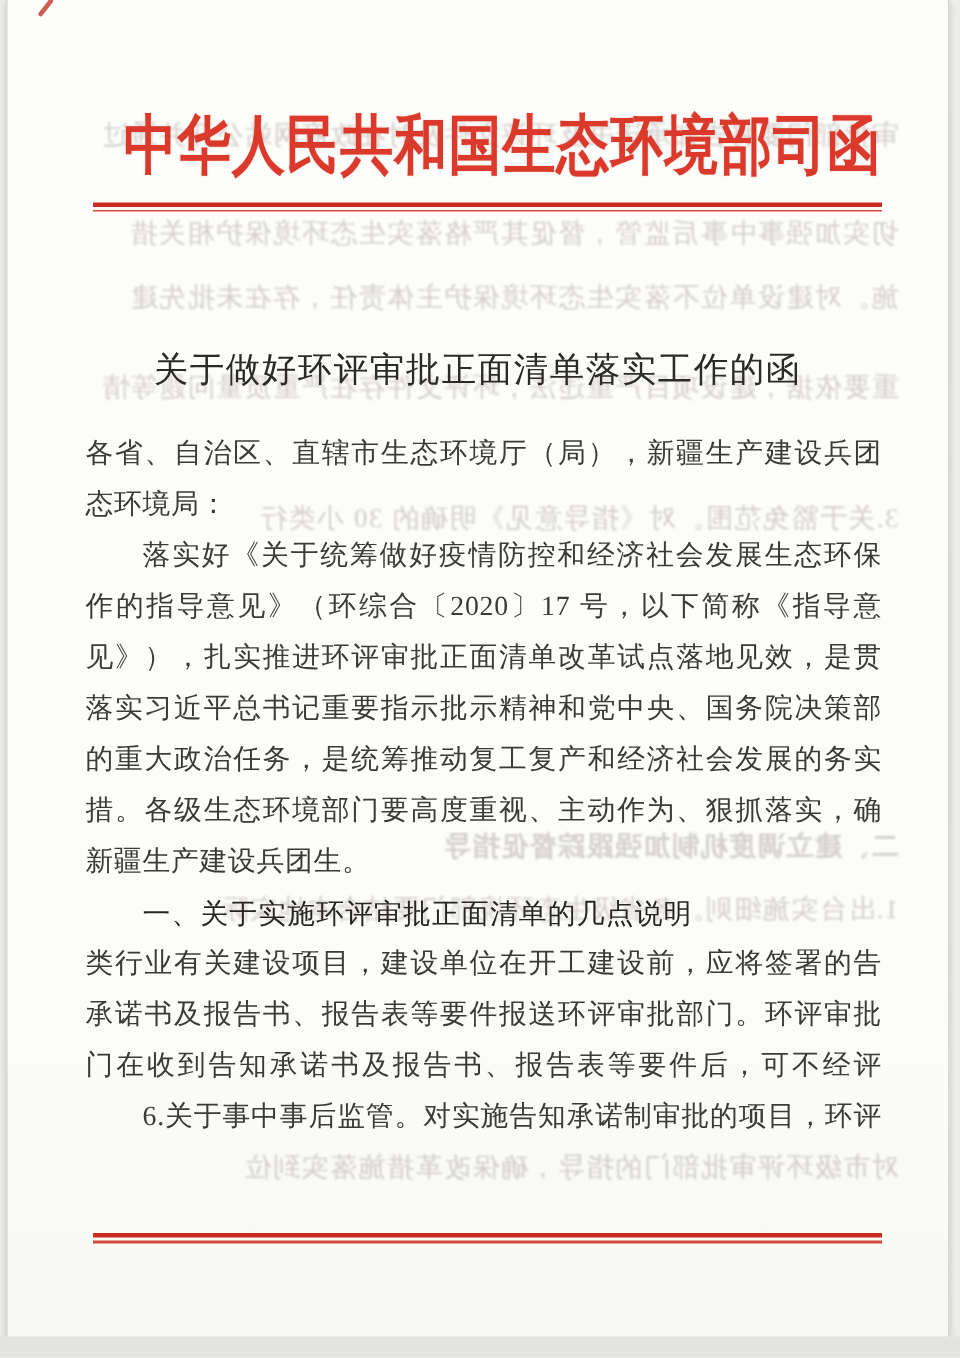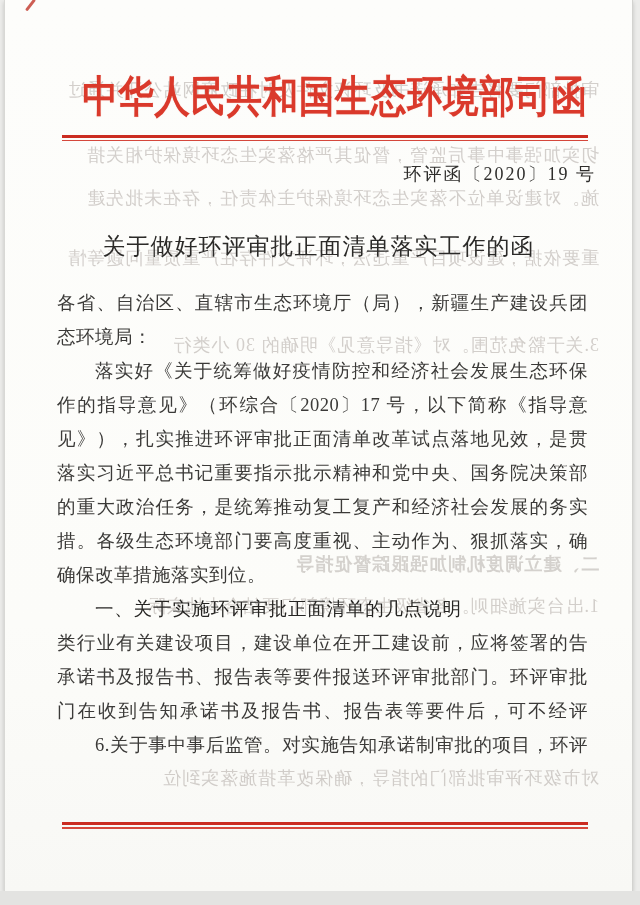--- a/index.html
+++ b/index.html
@@ -101,34 +101,33 @@
 
   <div class="issuer">
     <span>中华人民共和国生态环境部司函</span>
   </div>
 
   <div class="rule rule-top">
     <div class="thick"></div>
     <div class="thin"></div>
   </div>
 
-  <div class="doc-number">环评函〔2020〕19 号</div>
 
   <div class="doc-title">关于做好环评审批正面清单落实工作的函</div>
 
   <div class="body-text">
     <div class="line fill">各省、自治区、直辖市生态环境厅（局），新疆生产建设兵团生</div>
     <div class="line">态环境局：</div>
     <div class="line fill indent">落实好《关于统筹做好疫情防控和经济社会发展生态环保工</div>
     <div class="line fill">作的指导意见》（环综合〔2020〕17 号，以下简称《指导意</div>
     <div class="line fill">见》），扎实推进环评审批正面清单改革试点落地见效，是贯彻</div>
     <div class="line fill">落实习近平总书记重要指示批示精神和党中央、国务院决策部署</div>
     <div class="line fill">的重大政治任务，是统筹推动复工复产和经济社会发展的务实举</div>
     <div class="line fill">措。各级生态环境部门要高度重视、主动作为、狠抓落实，确保</div>
-    <div class="line">确保改革措施落实到位。</div>
+    <div class="line">新疆生产建设兵团生。</div>
     <div class="line heading indent">一、关于实施环评审批正面清单的几点说明</div>
     <div class="line fill">类行业有关建设项目，建设单位在开工建设前，应将签署的告知</div>
     <div class="line fill">承诺书及报告书、报告表等要件报送环评审批部门。环评审批部</div>
     <div class="line fill">门在收到告知承诺书及报告书、报告表等要件后，可不经评估、</div>
     <div class="line fill indent">6.关于事中事后监管。对实施告知承诺制审批的项目，环评</div>
   </div>
 
   <div class="rule rule-bottom">
     <div class="thick"></div>
     <div class="thin"></div>

